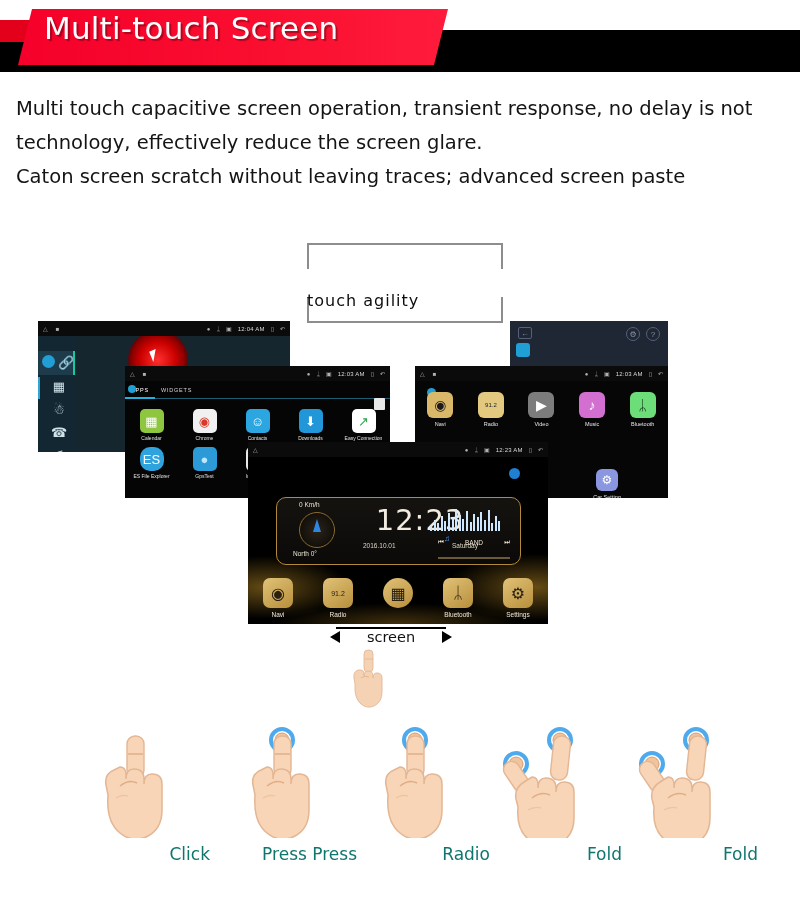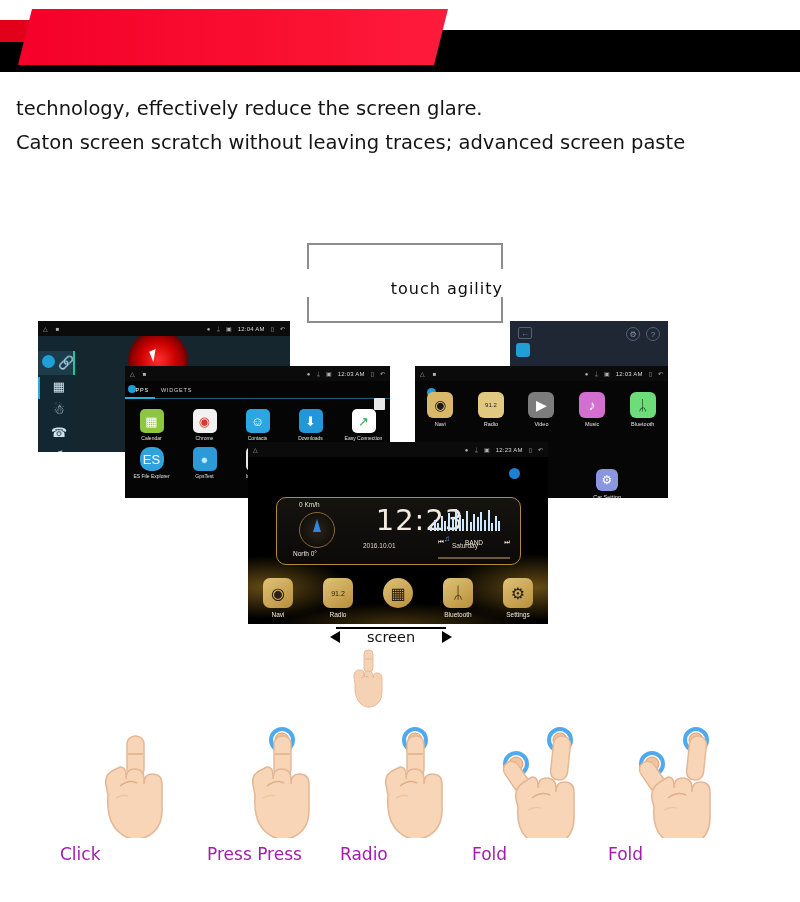--- a/index.html
+++ b/index.html
@@ -50,24 +50,23 @@
   .sb-bottom { left:0; bottom:0; width:196px; height:2px; }
   .sb-l1 { left:0; top:0; width:2px; height:26px; }
   .sb-l2 { left:0; bottom:0; width:2px; height:26px; }
   .sb-r1 { right:0; top:0; width:2px; height:26px; }
   .sb-r2 { right:0; bottom:0; width:2px; height:26px; }
   .sb-title {
     position:absolute; left:0; top:10px; width:196px; text-align:center;
     font-size:25px; color:#0d0d0d; font-family:"DejaVu Sans", sans-serif;
   }
   .sb-sub {
-    position:absolute; left:0; top:36px; width:196px; text-align:right;
+    position:absolute; left:0; top:48px; width:196px; text-align:left;
     font-size:16px; color:#0d0d0d; font-family:"DejaVu Sans", sans-serif;
     letter-spacing:1px;
-    padding-left:29px;
   }
 
   
   .screen { position:absolute; background:#000; overflow:hidden; }
   .statusbar {
     position:absolute; left:0; top:0; width:100%; height:15px;
     background:#0b0b0b; display:flex; align-items:center;
     font-size:6px; color:#cfcfcf; padding:0 5px;
   }
   .sb-left { display:flex; align-items:center; gap:8px; }
@@ -229,37 +228,39 @@
   .arw-r { right:0; border-left:10px solid #000; border-top:6px solid transparent; border-bottom:6px solid transparent; }
 
   
   .hand { position:relative; }
   .hand svg { display:block; }
   .hand-pointer { position:absolute; left:348px; top:648px; }
 
   .gestures { position:absolute; left:0; top:726px; width:800px; height:150px; }
   .gcell { position:absolute; width:150px; text-align:center; }
   .glabel {
-    position:absolute; left:0; top:118px; width:150px; text-align:left;
-    font-size:17px; color:#a21caf; font-family:"DejaVu Sans", sans-serif;
+    position:absolute; left:0; top:118px; width:150px; text-align:right;
+    font-size:17px; color:#0f766e; font-family:"DejaVu Sans", sans-serif;
   }
   .ghand { position:absolute; left:0; top:0; width:150px; display:flex; justify-content:center; }
 </style>
 </head>
 <body>
 
 <div class="page">
 
   <div class="header">
     <div class="hdr-black"></div>
     <div class="hdr-red-small"></div>
     <div class="hdr-red"></div>
+    <div class="hdr-title">Multi-touch Screen</div>
   </div>
 
   <div class="intro">
+    <div>Multi touch capacitive screen operation, transient response, no delay is not</div>
     <div>technology, effectively reduce the screen glare.</div>
     <div>Caton screen scratch without leaving traces; advanced screen paste</div>
   </div>
 
   <div class="speed-box">
     <div class="sb-edge sb-top"></div>
     <div class="sb-edge sb-bottom"></div>
     <div class="sb-edge sb-l1"></div>
     <div class="sb-edge sb-l2"></div>
     <div class="sb-edge sb-r1"></div>

